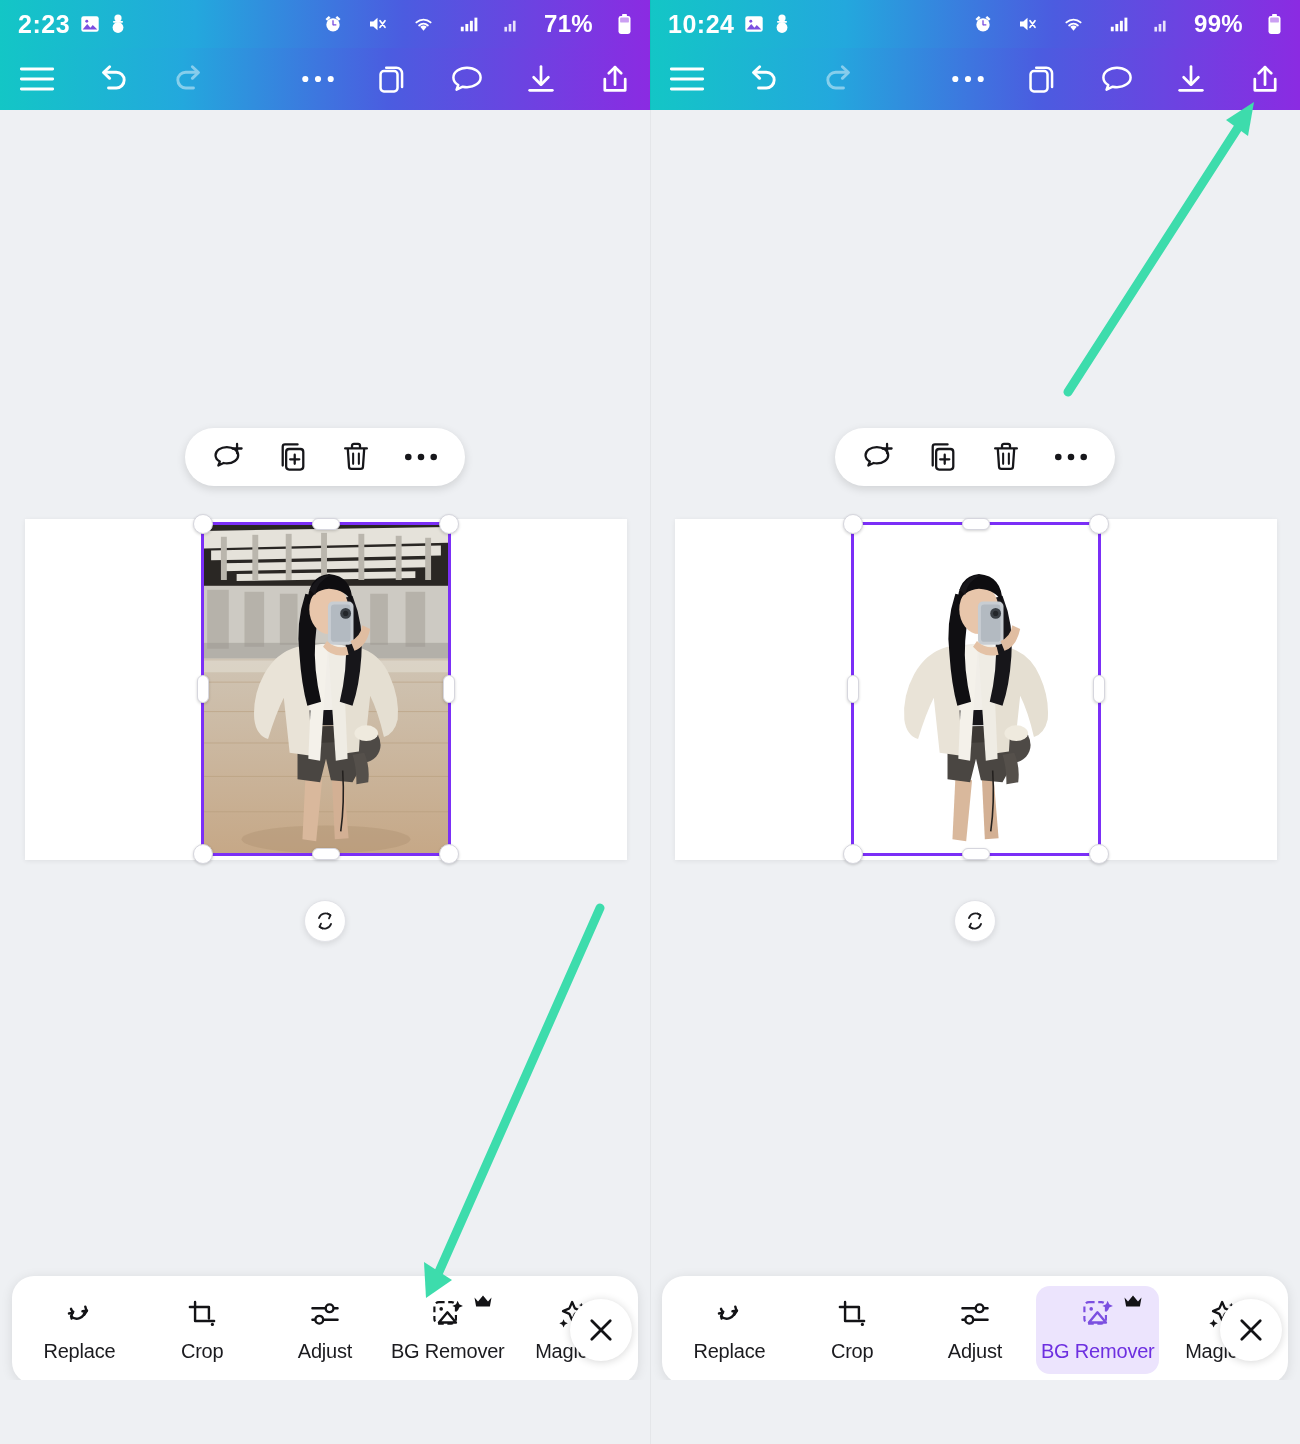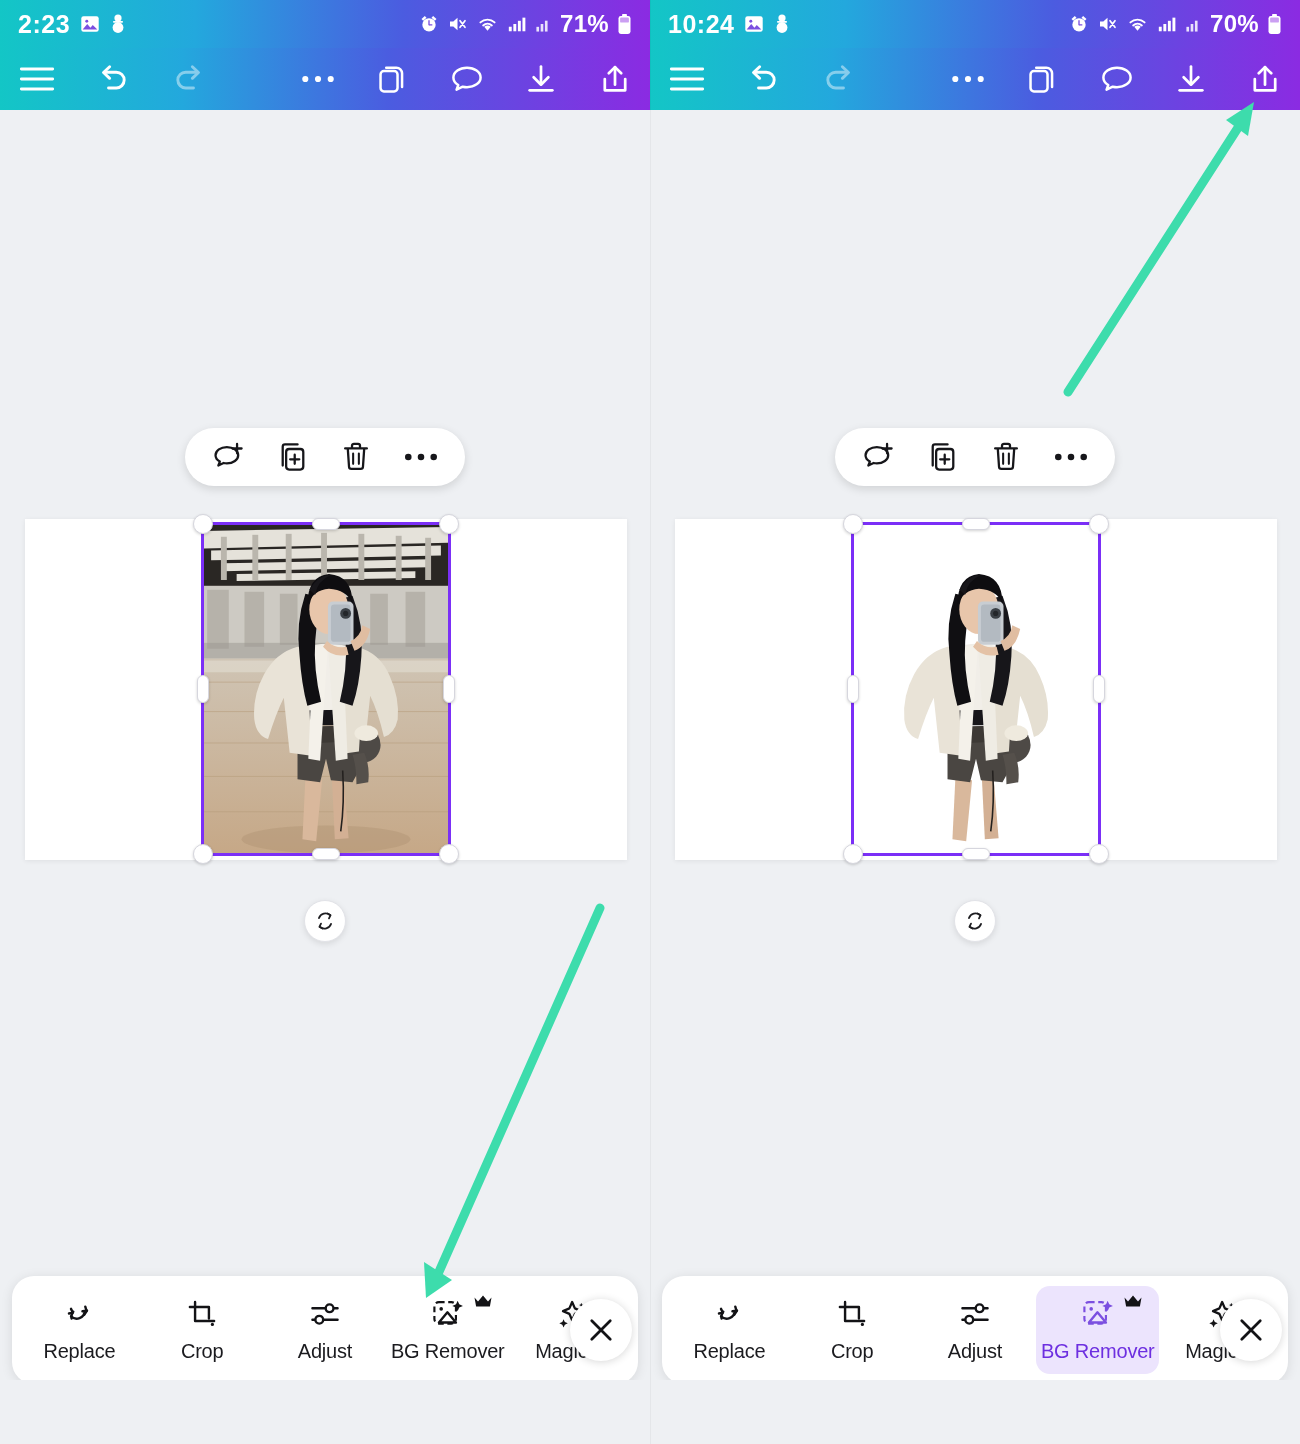--- a/index.html
+++ b/index.html
@@ -25,21 +25,21 @@
   .statusbar {
     position: relative;
     height: 48px;
     background: linear-gradient(90deg,#13c6c6 0%,#23a8dd 30%,#4b5ce0 62%,#8b2be2 100%);
     display: flex; align-items: center;
     padding: 0 18px;
     color: #fff;
   }
   .sb-left { display:flex; align-items:center; gap:9px; }
   .sb-time { font-size: 25px; font-weight: 700; letter-spacing: .5px; }
-  .sb-right { margin-left:auto; display:flex; align-items:center; gap:8px; }
+  .sb-right { margin-left:auto; display:flex; align-items:center; gap:24px; }
   .sb-batt { font-size:24px; font-weight:700; letter-spacing:.3px; }
   .ic { display:inline-block; line-height:0; }
   .ic svg { display:block; }
 
   
   .apptoolbar {
     position: relative;
     height: 62px;
     background: linear-gradient(90deg,#13c6c6 0%,#23a8dd 28%,#4b5ce0 60%,#8b2be2 100%);
     display:flex; align-items:center;
@@ -614,21 +614,21 @@
               <rect x="17" y="3" width="3.2" height="15" fill="#fff"></rect>
             </svg>
         </span>
         <span class="ic">
           <svg width="17" height="20" viewBox="0 0 18 20">
               <rect x="1.5" y="13" width="2.8" height="5" fill="#fff" opacity=".85"></rect>
               <rect x="6" y="10" width="2.8" height="8" fill="#fff" opacity=".85"></rect>
               <rect x="10.5" y="6.5" width="2.8" height="11.5" fill="#fff" opacity=".85"></rect>
             </svg>
         </span>
-        <span class="sb-batt">70%</span>
+        <span class="sb-batt">99%</span>
         <span class="ic">
           <svg width="15" height="22" viewBox="0 0 14 22">
               <rect x="4.5" y="1" width="5" height="2.2" rx="1" fill="#fff"></rect>
               <rect x="1" y="3" width="12" height="18" rx="2.4" fill="#fff"></rect>
               <rect x="2.6" y="4.6" width="8.8" height="5" rx="1.2" fill="#8b2be2" opacity=".45"></rect>
             </svg>
         </span>
       </div>
     </div>
 

